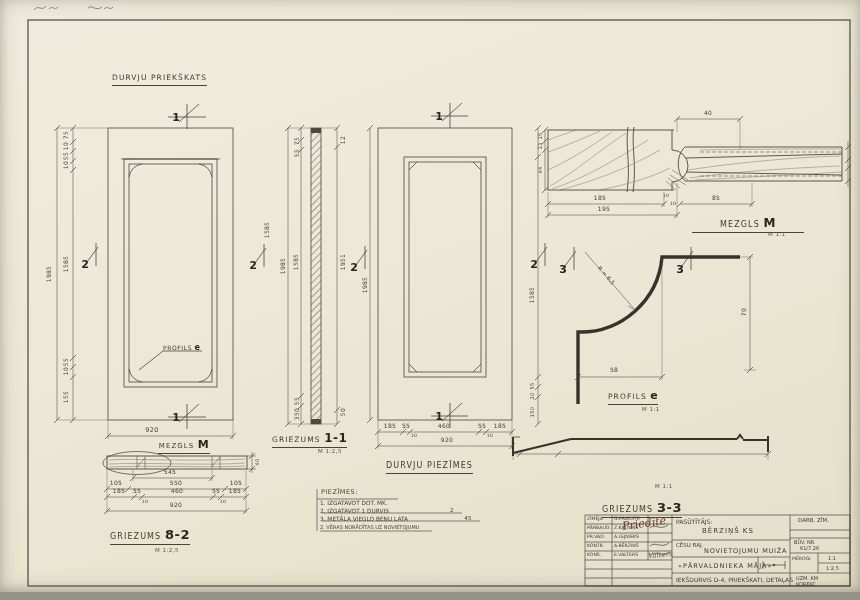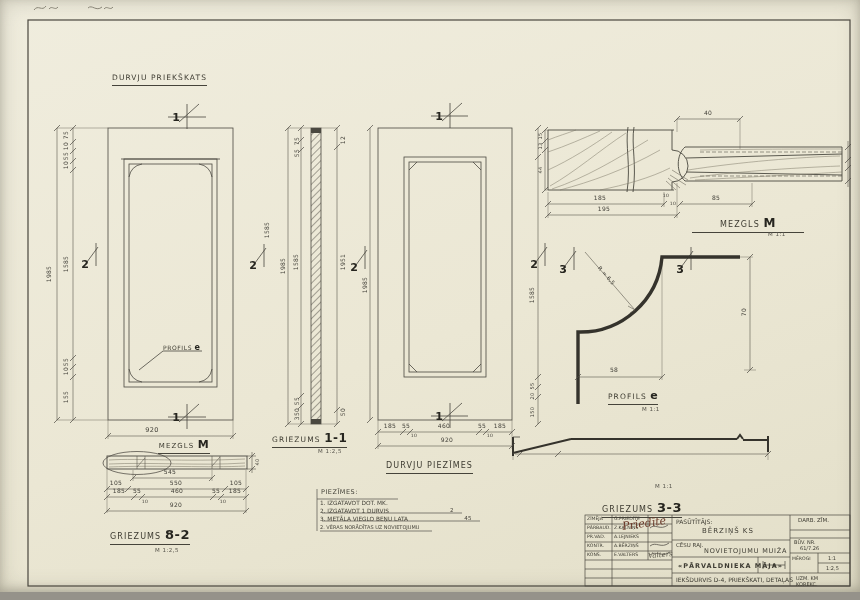--- a/index.html
+++ b/index.html
@@ -343,21 +343,21 @@
         </div>
         <div style="position: absolute; left: 585px; top: 552px; width: 87px; height: 9px;">
           <span class="tb" style="left: 2px; top: 1px; font-size: 4.6px;">KONS.</span>
           <span class="tb" style="left: 29px; top: 1px; font-size: 4.6px;">E.VALTERS</span>
         </div>
       </div>
     <div class="tb" style="left:676px;top:519px;font-size:6px;">PASŪTĪTĀJS:</div>
     <div class="tb" style="left:702px;top:528px;font-size:7px;letter-spacing:1px;">BĒRZIŅŠ KS</div>
     <div class="tb" style="left:676px;top:543px;font-size:5.5px;">CĒSU RAJ.</div>
     <div class="tb" style="left:704px;top:548px;font-size:6.5px;letter-spacing:.8px;">NOVIETOJUMU MUIŽA</div>
-    <div class="tb" style="left:678px;top:563px;font-size:6.5px;letter-spacing:1px;font-weight:bold;">«PĀRVALDNIEKA MĀJA»</div>
+    <div class="tb" style="left:678px;top:563px;font-size:6.5px;letter-spacing:1px;">«PĀRVALDNIEKA MĀJA»</div>
     <div class="tb" style="left:676px;top:577px;font-size:6px;">IEKŠDURVIS D-4, PRIEKŠKATI, DETAĻAS</div>
     <div class="tb" style="left:798px;top:518px;font-size:5.5px;">DARB. ZĪM.</div>
     <div class="tb" style="left:794px;top:540px;font-size:5px;">BŪV. NR.</div>
     <div class="tb" style="left:800px;top:546px;font-size:5px;">61/7.26</div>
     <div class="tb" style="left:792px;top:557px;font-size:4.6px;">MĒROGI</div>
     <div class="tb" style="left:828px;top:556px;font-size:5px;">1:1</div>
     <div class="tb" style="left:826px;top:566px;font-size:5px;">1:2,5</div>
     <div class="tb" style="left:796px;top:576px;font-size:5px;">UZM. KM</div>
     <div class="tb" style="left:796px;top:582px;font-size:5px;">KOREKC.</div>
     <div class="sig" style="left:622px;top:517px;font-size:11px;color:#6b3a2a;transform:rotate(-8deg);">Priedīte</div>

